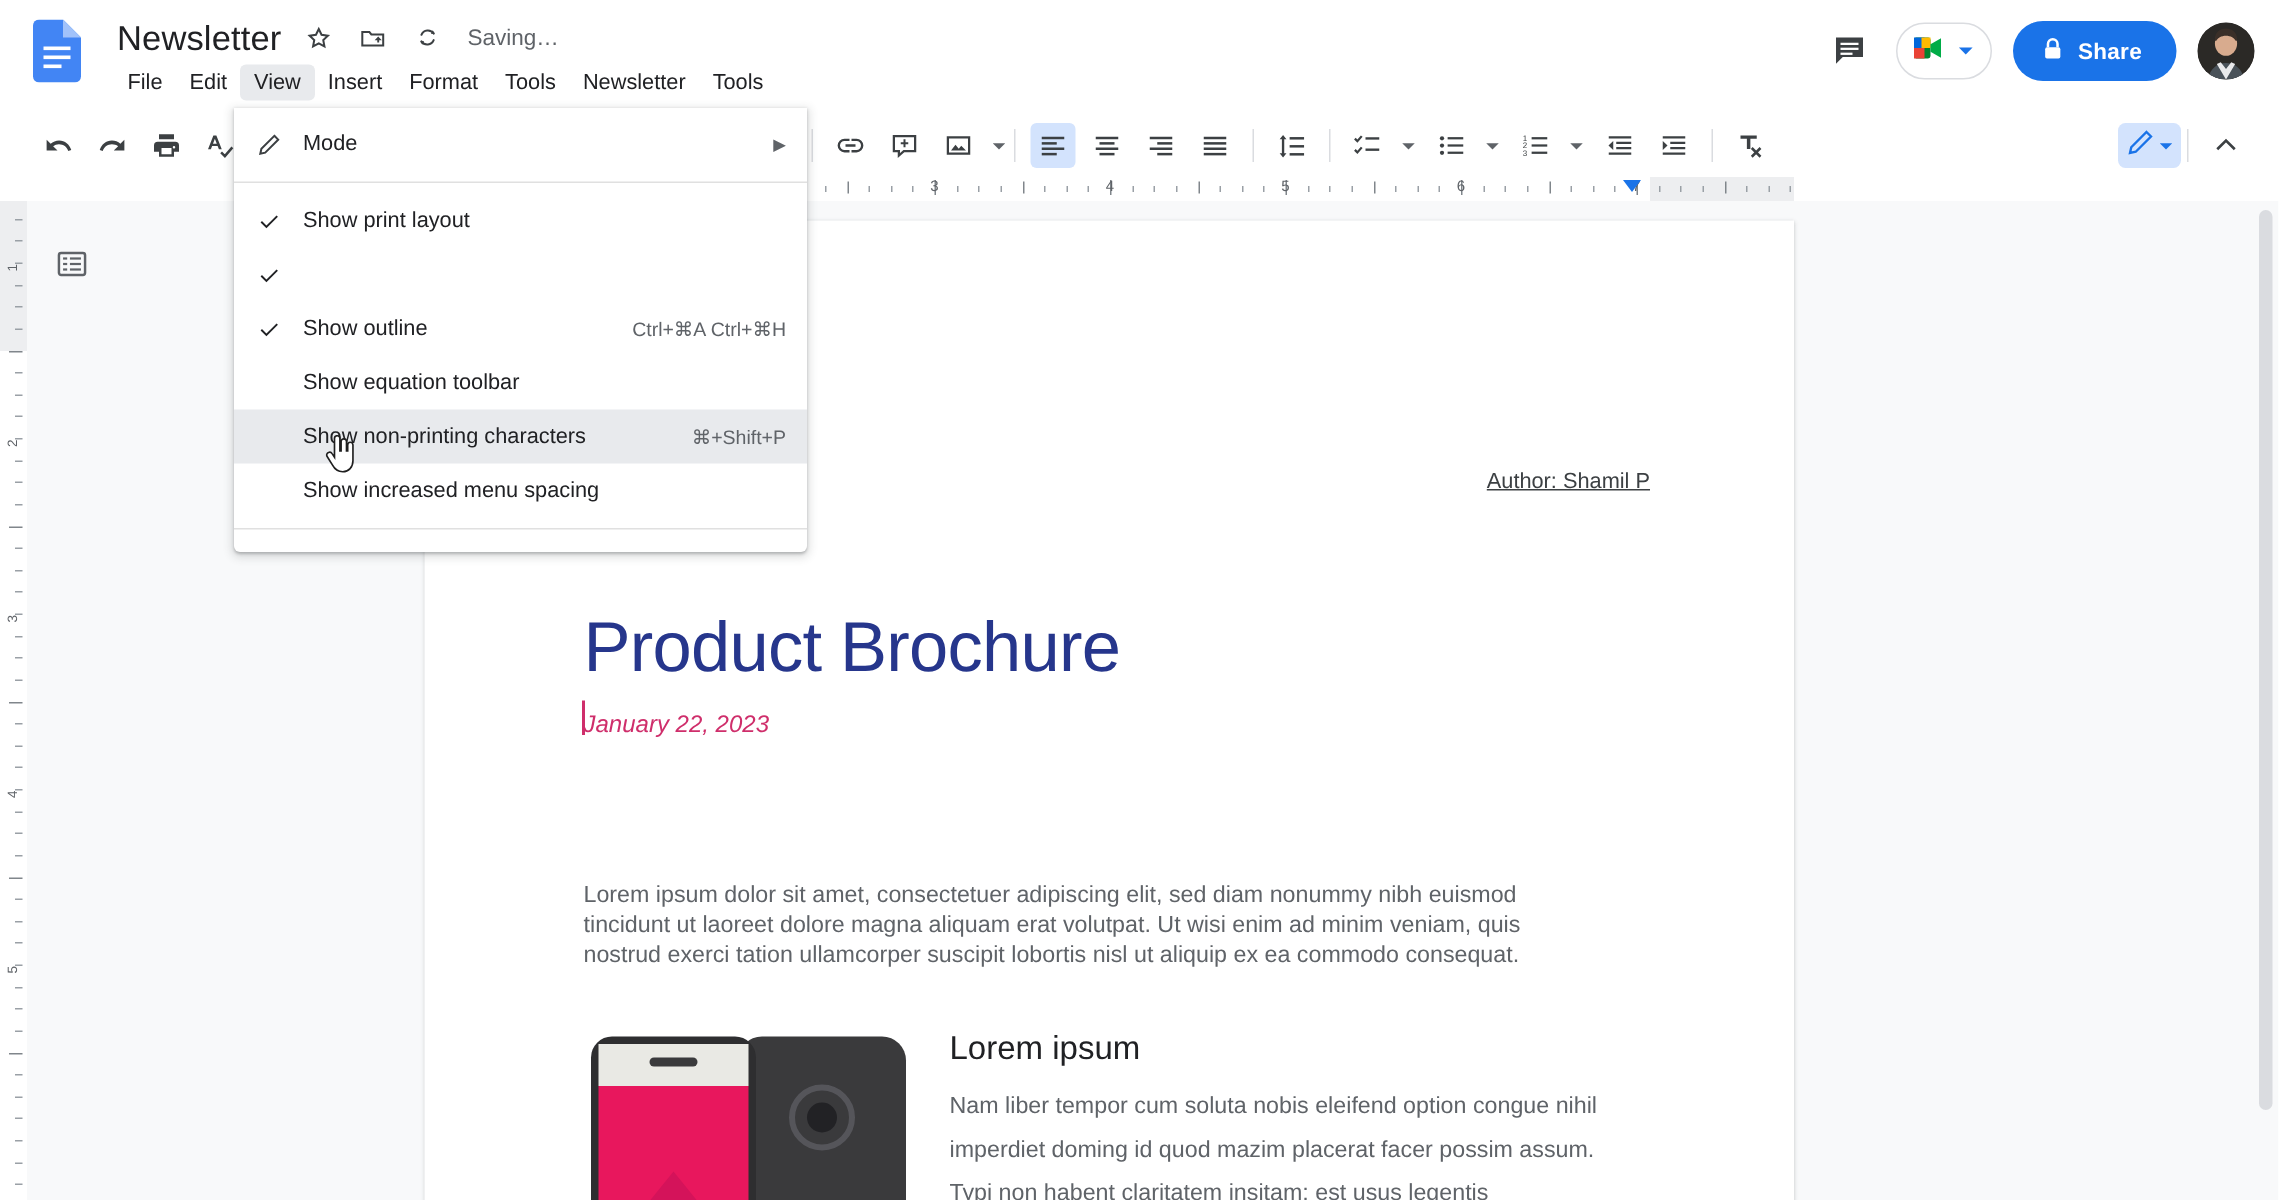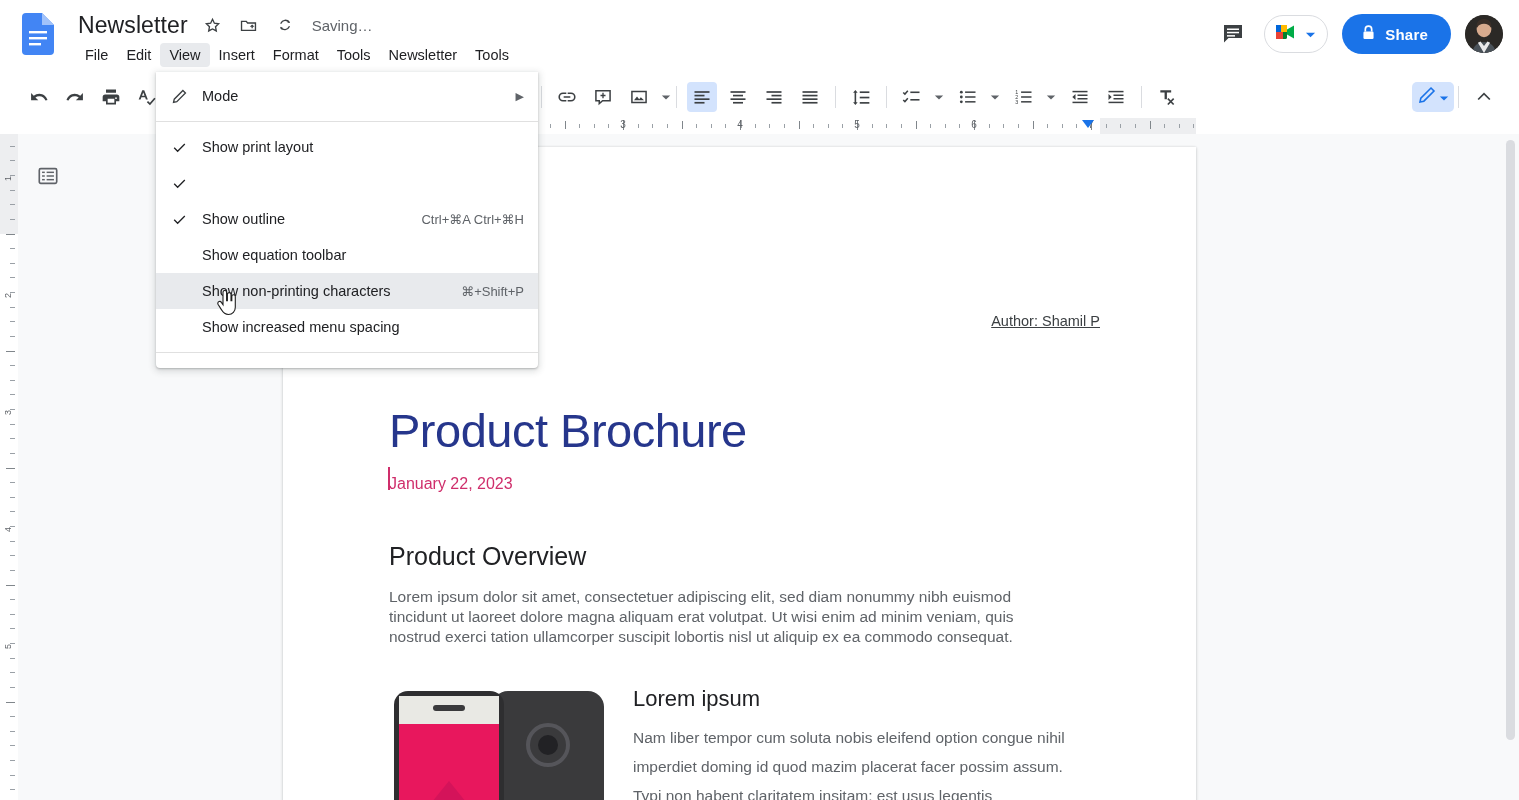--- a/index.html
+++ b/index.html
@@ -106,21 +106,21 @@
     color:#5b54c9; letter-spacing:0.2px; white-space:nowrap;
   }
   .author-line {
     position:absolute; right:96px; top:166px; font-size:14.5px; color:#3c4043; white-space:nowrap;text-decoration:underline;
   }
   .doc-h1 {
     position:absolute; left:106px; top:258px; font-size:47px; color:#26368c;
     letter-spacing:-0.5px; white-space:nowrap; line-height:52px;
   }
   .doc-date {
-    position:absolute; left:106px; top:328px; font-size:16px; color:#cf2e6b; white-space:nowrap;
+    position:absolute; left:106px; top:328px; font-size:16px; color:#cf2e6b; white-space:nowrap;font-style:italic;
   }
   .caret-bar { position:absolute; left:105px; top:320px; width:1.6px; height:23px; background:#cf2e6b; }
   .doc-h2 {
     position:absolute; left:106px; top:395px; font-size:25px; color:#202124; white-space:nowrap;
   }
   .doc-p {
     position:absolute; left:106px; top:440px; width:672px; font-size:15.5px; color:#5f6368;
     line-height:20px;
   }
   .doc-h3 {
@@ -651,21 +651,20 @@
           </g>
       </svg>
     </div>
 
     <div class="page">
       <div class="company-word">any</div>
       <div class="author-line">Author: Shamil P</div>
       <div class="doc-h1">Product Brochure</div>
       <div class="caret-bar"></div>
       <div class="doc-date">January 22, 2023</div>
-      <div class="doc-h2">Product Overview</div>
       <div class="doc-p">Lorem ipsum dolor sit amet, consectetuer adipiscing elit, sed diam nonummy nibh euismod tincidunt ut laoreet dolore magna aliquam erat volutpat. Ut wisi enim ad minim veniam, quis nostrud exerci tation ullamcorper suscipit lobortis nisl ut aliquip ex ea commodo consequat.</div>
 
       <div class="phones">
         <svg width="222" height="170" viewBox="0 0 222 170">
           <rect x="104" y="6" width="112" height="180" rx="16" fill="#3a3a3c"></rect>
           <circle cx="160" cy="60" r="20" fill="none" stroke="#55555a" stroke-width="4"></circle>
           <circle cx="160" cy="60" r="10" fill="#222225"></circle>
           <rect x="6" y="6" width="110" height="180" rx="14" fill="#2e2e30"></rect>
           <rect x="11" y="11" width="100" height="28" fill="#e9e9e4"></rect>
           <rect x="45" y="20" width="32" height="6" rx="3" fill="#3a3a3c"></rect>

